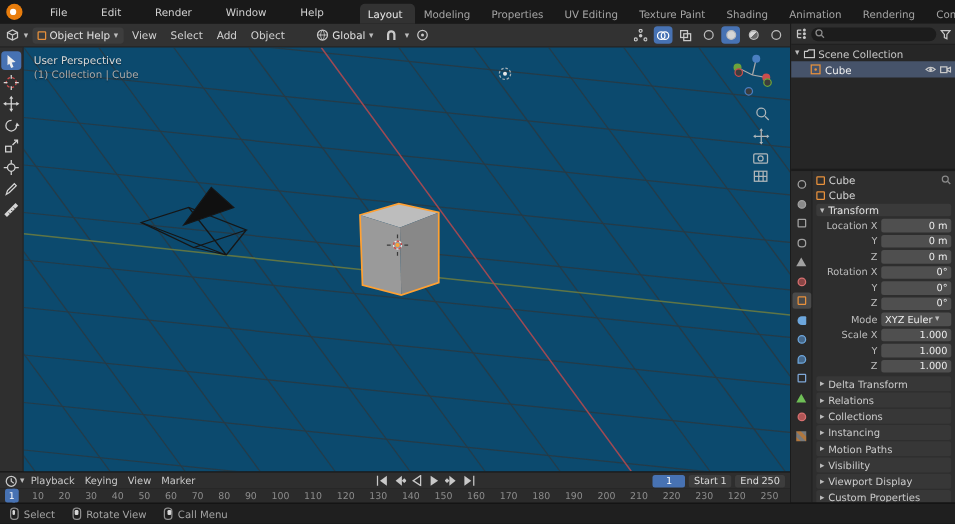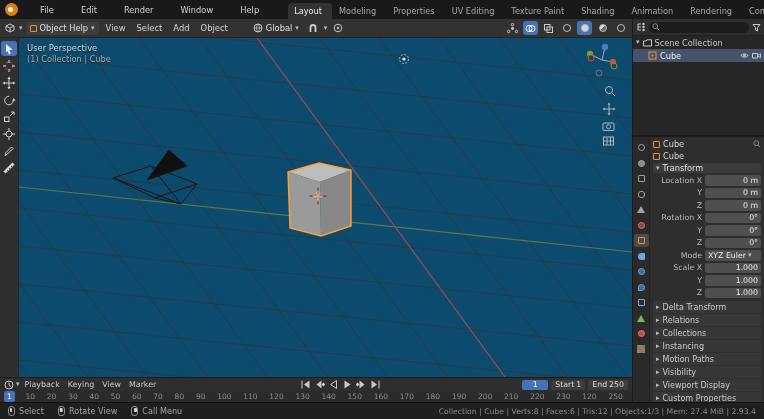--- a/index.html
+++ b/index.html
@@ -632,15 +632,14 @@
       <span>Select</span>
     </span>
     <span class="s-item">
       <span class="mouse middle"></span>
       <span>Rotate View</span>
     </span>
     <span class="s-item">
       <span class="mouse right"></span>
       <span>Call Menu</span>
     </span>
-    <span class="s-right">Collection | Cube | Verts:8 | Faces:6 | Tris:12 | Objects:1/3 | Mem: 27.4 MiB | 2.93.4</span>
   </div>
 </div>
 
 </body></html>

